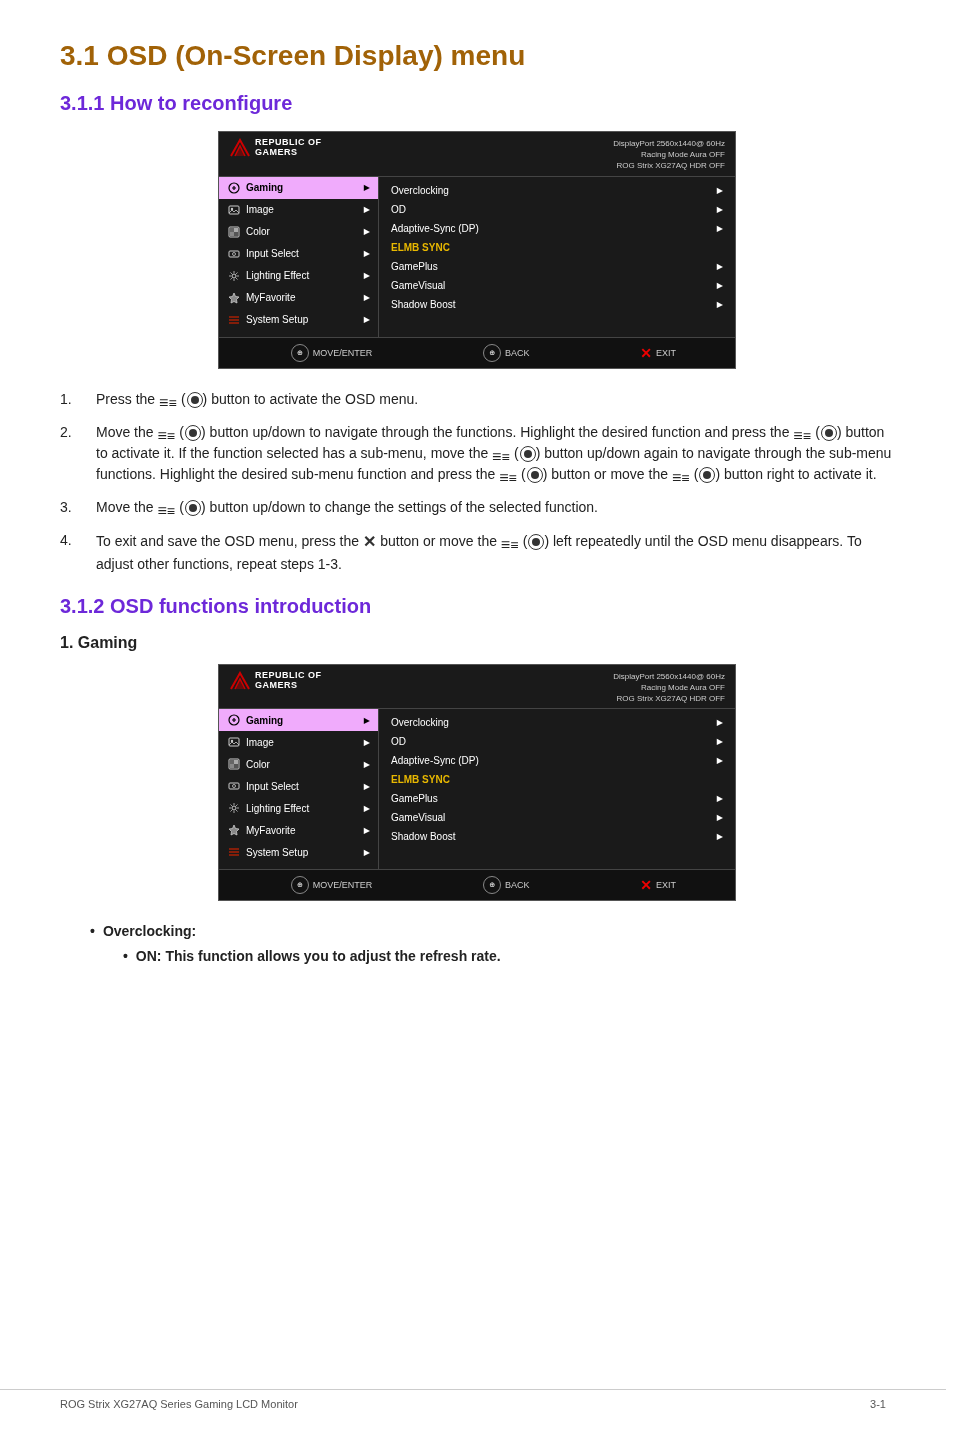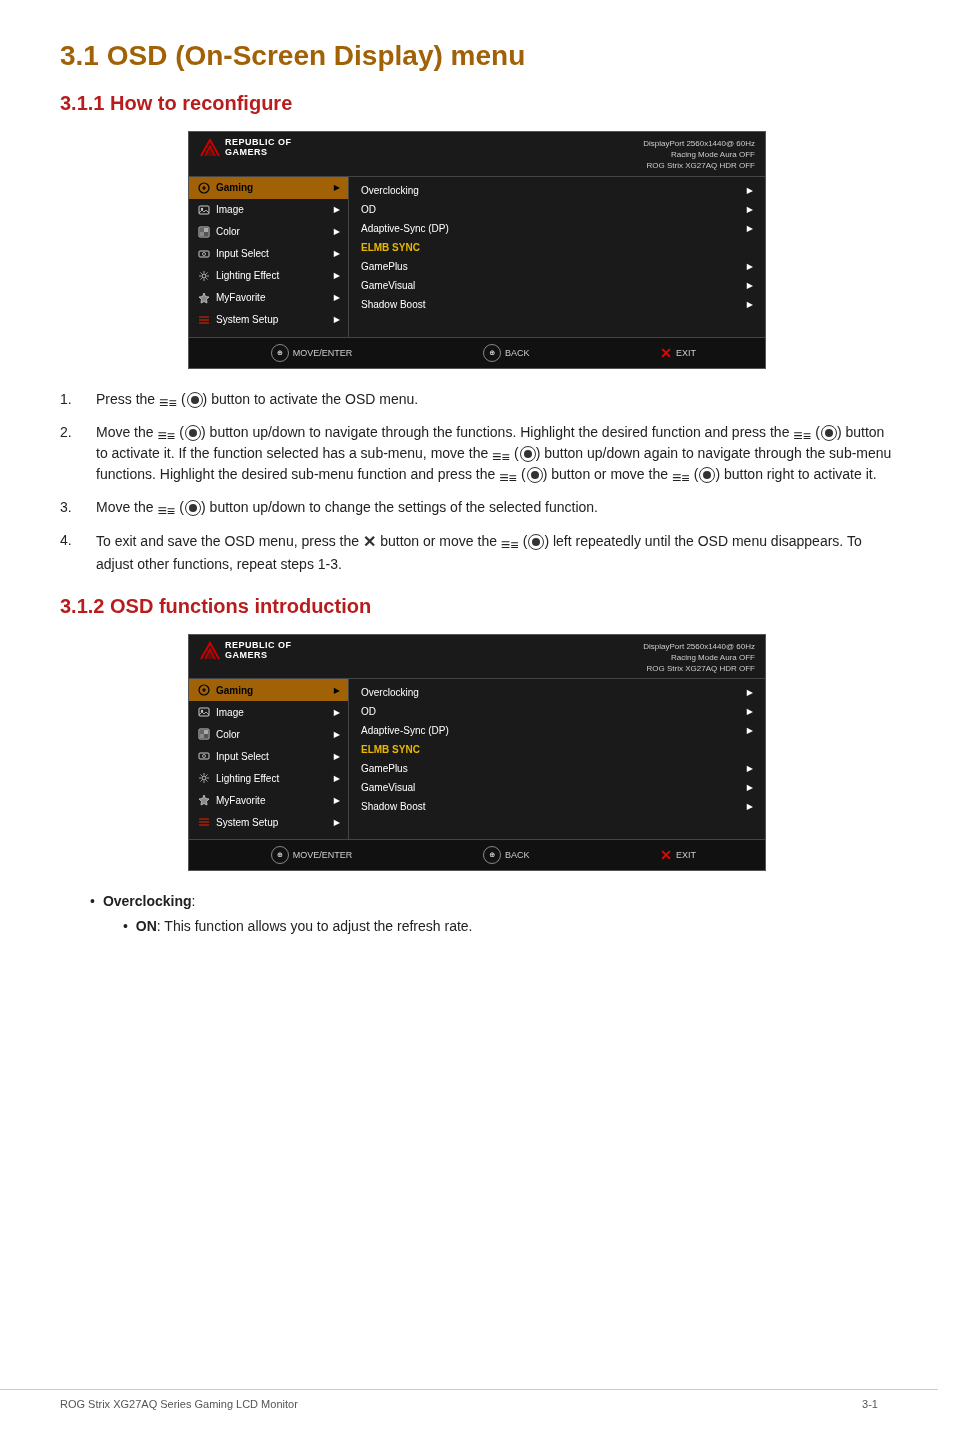--- a/index.html
+++ b/index.html
@@ -18,26 +18,26 @@
       font-size: 28px;
       font-weight: bold;
       margin-bottom: 20px;
       color: #a16207;
     }
 
     h2.subsection-title {
       font-size: 20px;
       font-weight: bold;
       margin-bottom: 16px;
-      color: #b91c1c;
+      color: #6d28d9;
     }
 
     
     .osd-widget {
-      width: 578px;
+      width: 518px;
       margin: 0 auto 20px auto;
       border: 1px solid #555;
       background: #1a1a1a;
       font-size: 11px;
       color: #fff;
       position: relative;
     }
 
     .osd-header {
       display: flex;
@@ -99,21 +99,21 @@
     .osd-menu-item {
       display: flex;
       align-items: center;
       padding: 4px 8px;
       cursor: pointer;
       gap: 5px;
       font-size: 10px;
     }
 
     .osd-menu-item.active {
-      background: #a16207;
+      background: #f0abfc;
       color: #000;
     }
 
     .osd-menu-item .arrow {
       margin-left: auto;
       font-size: 8px;
     }
 
     .osd-menu-icon {
       width: 14px;
@@ -250,20 +250,21 @@
 
     .numbered-section-title {
       font-size: 16px;
       font-weight: bold;
       margin-bottom: 12px;
     }
 
     .bullet-list {
       list-style: none;
       margin-left: 0;
+      font-weight: bold;
     }
 
     .bullet-list > li {
       display: flex;
       gap: 8px;
       margin-bottom: 6px;
       line-height: 1.5;
     }
 
     .bullet-list > li::before {
@@ -289,21 +290,21 @@
       content: '•';
       font-size: 14px;
       flex-shrink: 0;
     }
 
     
     .page-footer {
       position: absolute;
       bottom: 20px;
       left: 0;
-      right: 16px;
+      right: 8px;
       padding: 8px 60px;
       border-top: 1px solid #ccc;
       display: flex;
       justify-content: space-between;
       font-size: 11px;
       color: #555;
     }
   </style>
 </head>
 <body>
@@ -487,20 +488,21 @@
     <span class="num">4.</span>
     <span class="content">
       To exit and save the OSD menu, press the <span class="btn-x">✕</span> button or move the <span class="btn-lines">≡</span> (<span class="btn-circle"></span>) left repeatedly until the OSD menu disappears. To adjust other functions, repeat steps 1-3.
     </span>
   </li>
 </ol>
 
 <h2 class="subsection-title">3.1.2   OSD functions introduction</h2>
 
 <div class="numbered-section">
+  <div class="numbered-section-title">1.   Gaming</div>
 
   <div class="osd-widget">
     <div class="osd-header">
       <div class="osd-logo">
         <div class="rog-logo">
           <div class="rog-icon">
             <svg viewBox="0 0 22 20" fill="none" xmlns="http://www.w3.org/2000/svg">
               <path d="M2 18 L11 2 L20 18" stroke="#cc0000" stroke-width="2" fill="none"></path>
               <path d="M6 18 L11 8 L16 18" stroke="#cc0000" stroke-width="1.5" fill="#cc0000" fill-opacity="0.4"></path>
             </svg>

